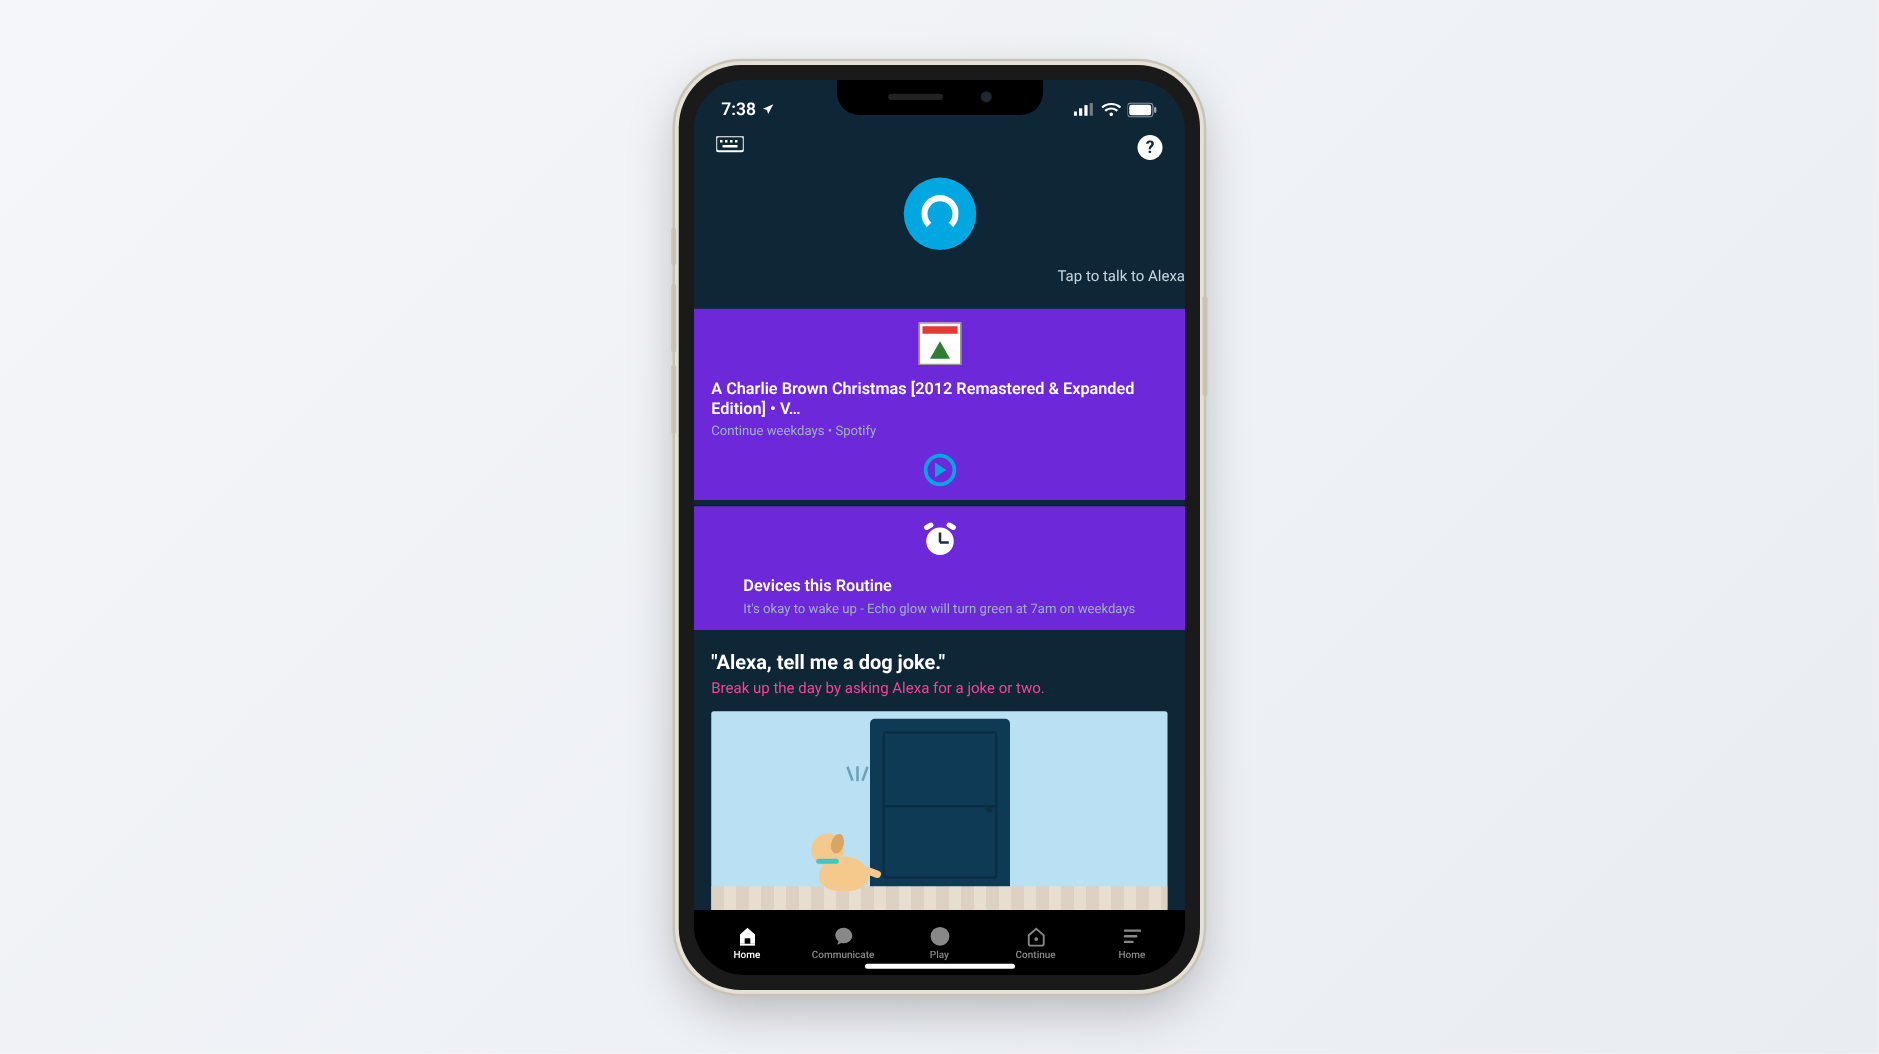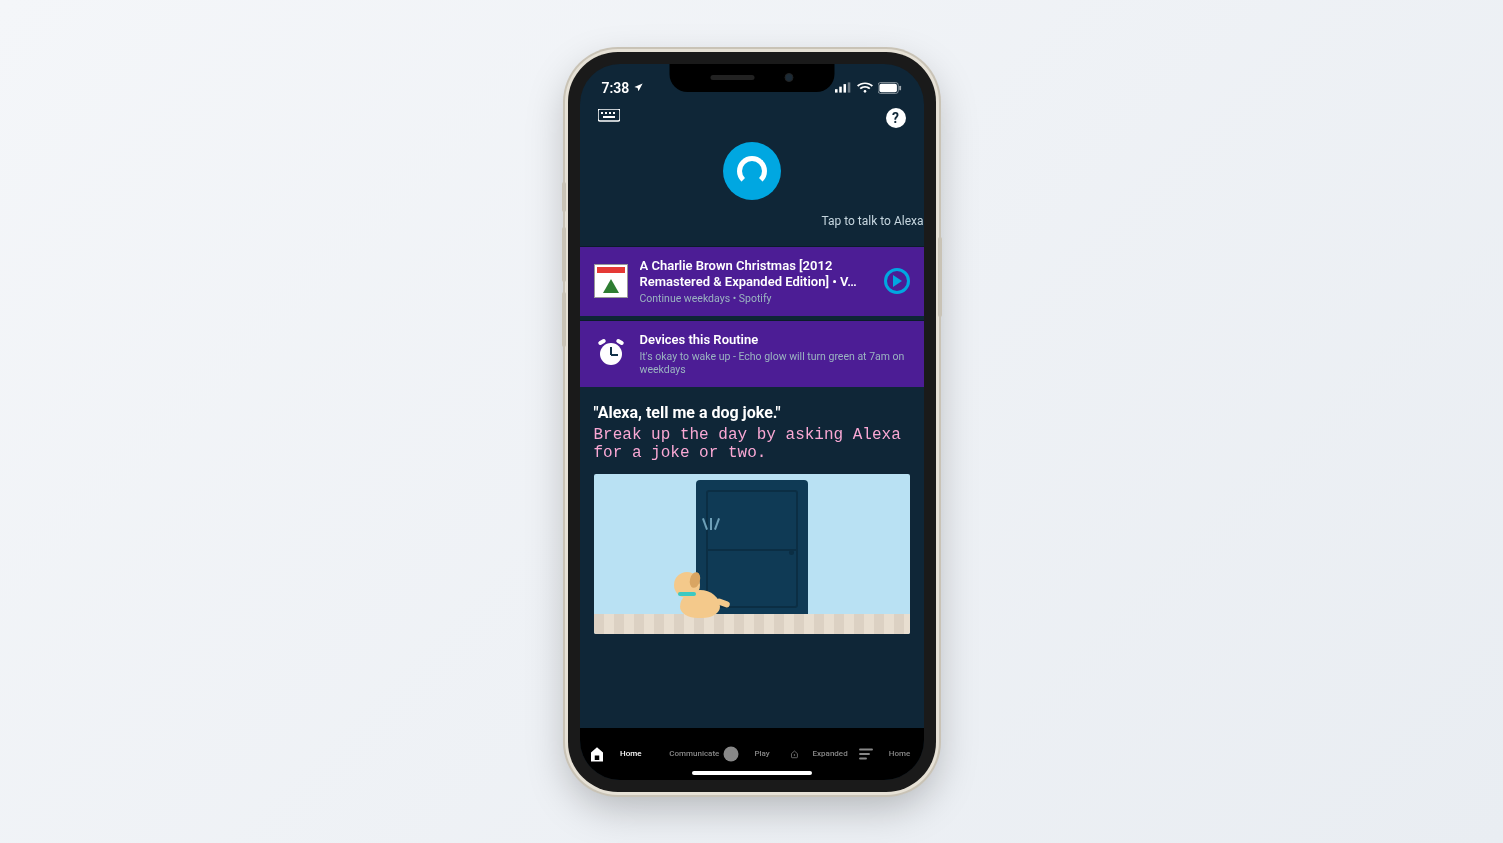--- a/index.html
+++ b/index.html
@@ -9,21 +9,21 @@
     background: linear-gradient(135deg, #f4f6f9 0%, #e9edf2 100%);
     font-family: -apple-system, BlinkMacSystemFont, "Segoe UI", Roboto, Helvetica, Arial, sans-serif;
     display: flex;
     align-items: center;
     justify-content: center;
     overflow: hidden;
   }
 
   
   .phone {
-    width: 368px;
+    width: 417px;
     height: 740px;
     background: #1a1a1a;
     border-radius: 50px;
     position: relative;
     box-shadow: 0 0 0 3px #e6e1d6, 0 0 0 5px #c9c3b6, 0 15px 40px rgba(0,0,0,.25);
     padding: 12px;
   }
   
   .side-btn { position: absolute; background:#c9c3b6; border-radius:3px; }
   .sb-left1 { left:-6px; top:130px; width:4px; height:30px; }
@@ -98,24 +98,24 @@
     width:30px; height:30px; border-radius:50%;
     border:5px solid #fff;
     border-bottom-color: transparent;
   }
   .tap-text { color:#c6d6df; font-size:12px; }
 
   .content { flex:1; overflow:hidden; padding:0; }
 
   
   .card {
-    background:#4c1d95;
+    background:#6d28d9;
     border-top:1px solid #0a1c29;
     padding:11px 14px;
-    display:flex; align-items:center; gap:12px;
+    display:flex; align-items:center; gap:12px;flex-direction:column;
   }
   .card + .card { margin-top:4px; }
 
   .album-art {
     width:34px; height:34px; background:#fff; border:1px solid #999;
     flex-shrink:0; position:relative;
   }
   .album-art::before{
     content:""; position:absolute; left:50%; bottom:4px; transform:translateX(-50%);
     border-left:8px solid transparent; border-right:8px solid transparent;
@@ -153,21 +153,21 @@
   .alarm::after{ right:-2px; transform:rotate(30deg);}
   .alarm-hand{ position:absolute; background:#123248; }
   .ah1{ width:2px; height:8px; left:10px; top:4px;}
   .ah2{ width:7px; height:2px; left:11px; top:11px;}
 
   
   .feature {
     padding:16px 14px 8px;
   }
   .feature-title { color:#fff; font-size:16px; font-weight:700; }
-  .feature-sub { color:#f9a8d4; font-size:16px; margin-top:4px;font-family:Liberation Mono, monospace; }
+  .feature-sub { color:#ec4899; font-size:12px; margin-top:4px; }
   .illus {
     margin-top:12px;
     width:100%; height:160px; background:#b9e1f3; border-radius:2px;
     position:relative; overflow:hidden;
   }
   .door {
     position:absolute; left:50%; transform:translateX(-56px); top:6px;
     width:112px; height:138px; background:#0f3a55; border-radius:4px 4px 0 0;
   }
   .door::before{
@@ -209,21 +209,21 @@
     font-size:13px; font-weight:700; letter-spacing:.5px;
   }
 
   
   .tabbar {
     height:52px;
     background:#000;
     display:flex; justify-content:space-around; align-items:center;
     padding:0 4px;
   }
-  .tab { display:flex; flex-direction:row; align-items:center; gap:14px; width:58px;}
+  .tab { display:flex; flex-direction:column; align-items:center; gap:1px; width:58px;}
   .tab-label { font-size:8px; color:#888; font-weight:500;}
   .tab.active .tab-label { color:#fff; }
   .tab svg { width:18px; height:18px; }
   .tab path, .tab rect, .tab circle { fill:#888; }
   .tab.active path, .tab.active rect { fill:#fff; }
   .tab .devices-path { fill:none; stroke:#888; stroke-width:2; }
   .tab .more-line { stroke:#888; stroke-width:2.5; stroke-linecap:round;}
 
   
   .home-ind {
@@ -360,21 +360,21 @@
           <circle cx="12" cy="12" r="10"></circle>
           <path d="M10 8v8l6-4z" fill="#000"></path>
         </svg>
         <span class="tab-label">Play</span>
       </div>
       <div class="tab">
         <svg viewBox="0 0 24 24">
           <path class="devices-path" d="M4 11l8-7 8 7v9a2 2 0 0 1-2 2H6a2 2 0 0 1-2-2z"></path>
           <circle cx="12" cy="15" r="2"></circle>
         </svg>
-        <span class="tab-label">Expanded</span>
+        <span class="tab-label">Continue</span>
       </div>
       <div class="tab">
         <svg viewBox="0 0 24 24">
           <line class="more-line" x1="4" y1="6" x2="20" y2="6"></line>
           <line class="more-line" x1="4" y1="12" x2="16" y2="12"></line>
           <line class="more-line" x1="4" y1="18" x2="12" y2="18"></line>
         </svg>
         <span class="tab-label">Home</span>
       </div>
     </div>

